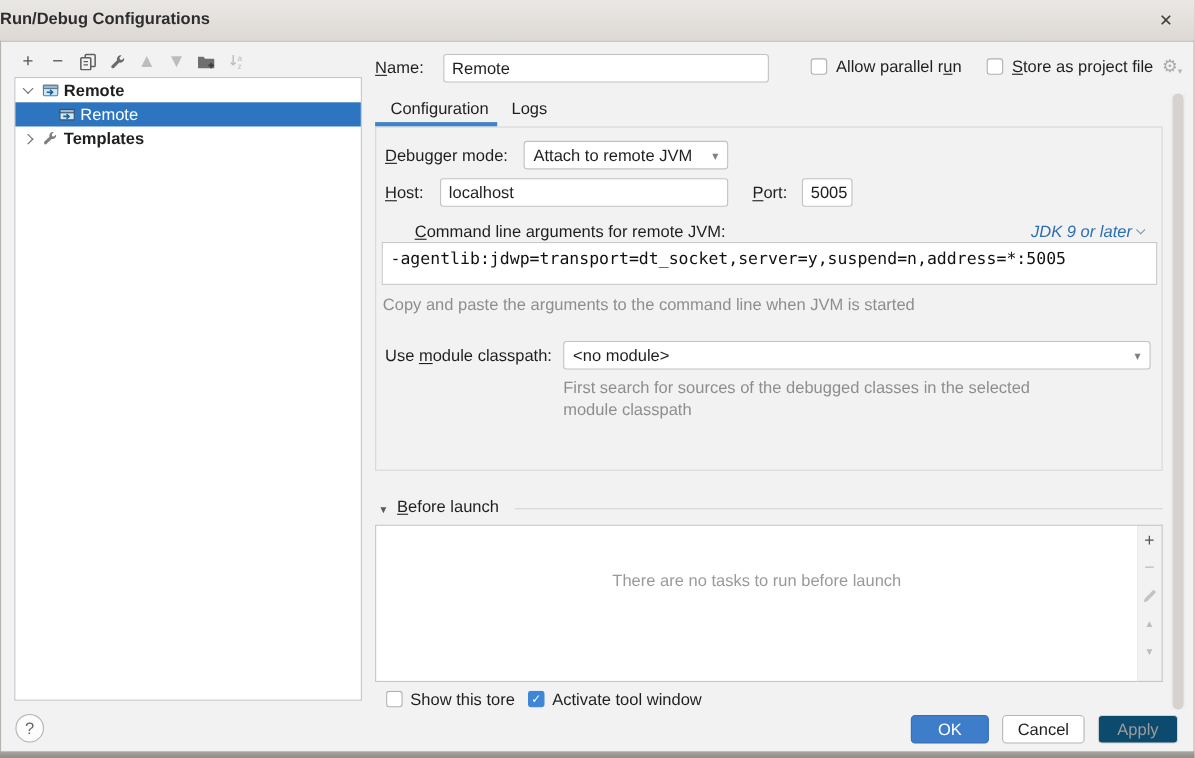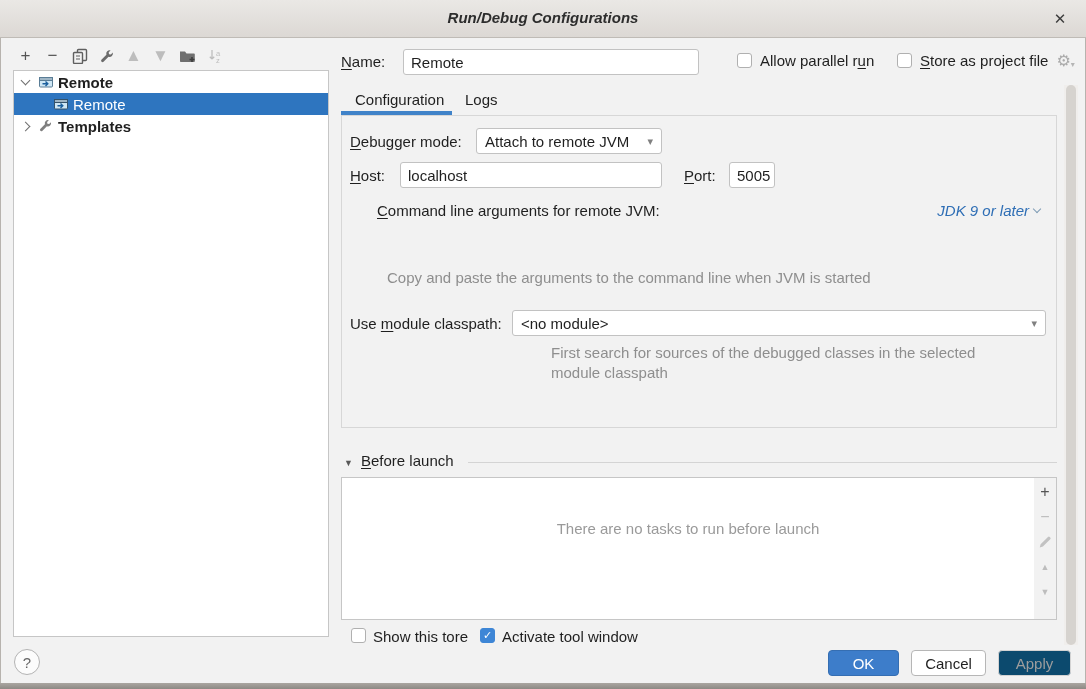--- a/index.html
+++ b/index.html
@@ -4,21 +4,21 @@
 <style>
   * { margin:0; padding:0; box-sizing:border-box; }
   html,body { width:1086px; height:689px; }
   body { font-family:"Liberation Sans","DejaVu Sans",sans-serif; font-size:15px; color:#1f1f1f; }
   .window { position:relative; width:1086px; height:689px; background:#f2f2f2; overflow:hidden;
             box-shadow:inset 0 0 0 1px #b7b3ae; }
 
   
   .titlebar { position:absolute; left:0; top:0; width:1086px; height:38px;
               background:linear-gradient(#eae8e5,#dcd8d4); border-bottom:1px solid #bfbbb6; }
-  .title { position:absolute; left:0; right:0; top:9px; text-align:center; font-weight:bold; color:#2d2d2d;font-style:italic; }
+  .title { position:absolute; left:0; right:0; top:9px; font-weight:bold; color:#2d2d2d; }
   .close-btn { position:absolute; right:12px; top:6px; width:28px; height:26px; display:flex;
                align-items:center; justify-content:center; color:#3c3c3c; font-size:15px; cursor:default; }
 
   
   .left-toolbar { position:absolute; left:16px; top:45px; height:22px; display:flex; gap:8px; align-items:center; }
   .tb-icon { width:19px; height:20px; display:flex; align-items:center; justify-content:center;
              color:#555; font-size:17px; }
   .tb-icon.disabled { color:#bdbdbd; }
 
   
@@ -53,21 +53,21 @@
   
   .tab { position:absolute; top:91px; color:#1f1f1f; cursor:default; }
   .tab-underline { position:absolute; left:341px; top:111px; width:111px; height:4px; background:#4083c9; }
 
   
   .group-box { position:absolute; left:341px; top:115px; width:716px; height:313px;
                border:1px solid #d7d7d7; }
   .combo { background:#fff; border:1px solid #c2c2c2; border-radius:3px; position:absolute;
            display:flex; align-items:center; padding:0 8px; }
   .combo .arrow { margin-left:auto; color:#808080; font-size:11px; }
-  .hint { color:#8e8e8e; position:absolute; white-space:nowrap;margin-left:39px; }
+  .hint { color:#8e8e8e; position:absolute; white-space:nowrap; }
   .mono-field { position:absolute; background:#fff; border:1px solid #c9c9c9;
                 font-family:"DejaVu Sans Mono","Liberation Mono",monospace; font-size:15px;
                 padding:5px 7px; color:#111; }
   .jdk-link { position:absolute; color:#2e6eb5; white-space:nowrap; display:flex; align-items:center; gap:5px; }
   .jdk-link .chev { border-color:#7f9cb5; width:6px; height:6px; transform:rotate(45deg); margin-bottom:3px; }
 
   
   .bl-triangle { position:absolute; left:344px; top:458px; color:#595959; font-size:9px; }
   .bl-title { position:absolute; left:361px; top:452px; }
   .bl-line { position:absolute; left:468px; top:462px; width:589px; height:1px; background:#d4d4d4; }
@@ -202,20 +202,21 @@
     <div class="lbl" style="left:8px; top:51px;"><span></span><span class="mn">H</span><span>ost:</span></div>
     <div class="txt-input" style="left:58px; top:46px; width:262px; height:26px;">localhost</div>
     <div class="lbl" style="left:342px; top:51px;"><span></span><span class="mn">P</span><span>ort:</span></div>
     <div class="txt-input" style="left:387px; top:46px; width:46px; height:26px;">5005</div>
 
     <div class="lbl" style="left:8px; top:86px;margin-left:27px;"><span></span><span class="mn">C</span><span>ommand line arguments for remote JVM:</span></div>
     <div class="jdk-link" style="right:16px; top:86px;font-style:italic;">
       <span>JDK 9 or later</span>
       <span class="chev"></span>
     </div>
+    <div class="mono-field" style="left:5px; top:104px; width:705px; height:39px;">-agentlib:jdwp=transport=dt_socket,server=y,suspend=n,address=*:5005</div>
     <div class="hint" style="left:6px; top:153px;">Copy and paste the arguments to the command line when JVM is started</div>
 
     <div class="lbl" style="left:8px; top:199px;"><span>Use </span><span class="mn">m</span><span>odule classpath:</span></div>
     <div class="combo" style="left:170px; top:194px; width:534px; height:26px;">
       <span>&lt;no module&gt;</span>
       <span class="arrow">▾</span>
     </div>
     <div class="hint" style="left:170px; top:228px;">First search for sources of the debugged classes in the selected</div>
     <div class="hint" style="left:170px; top:248px;">module classpath</div>
   </div>

